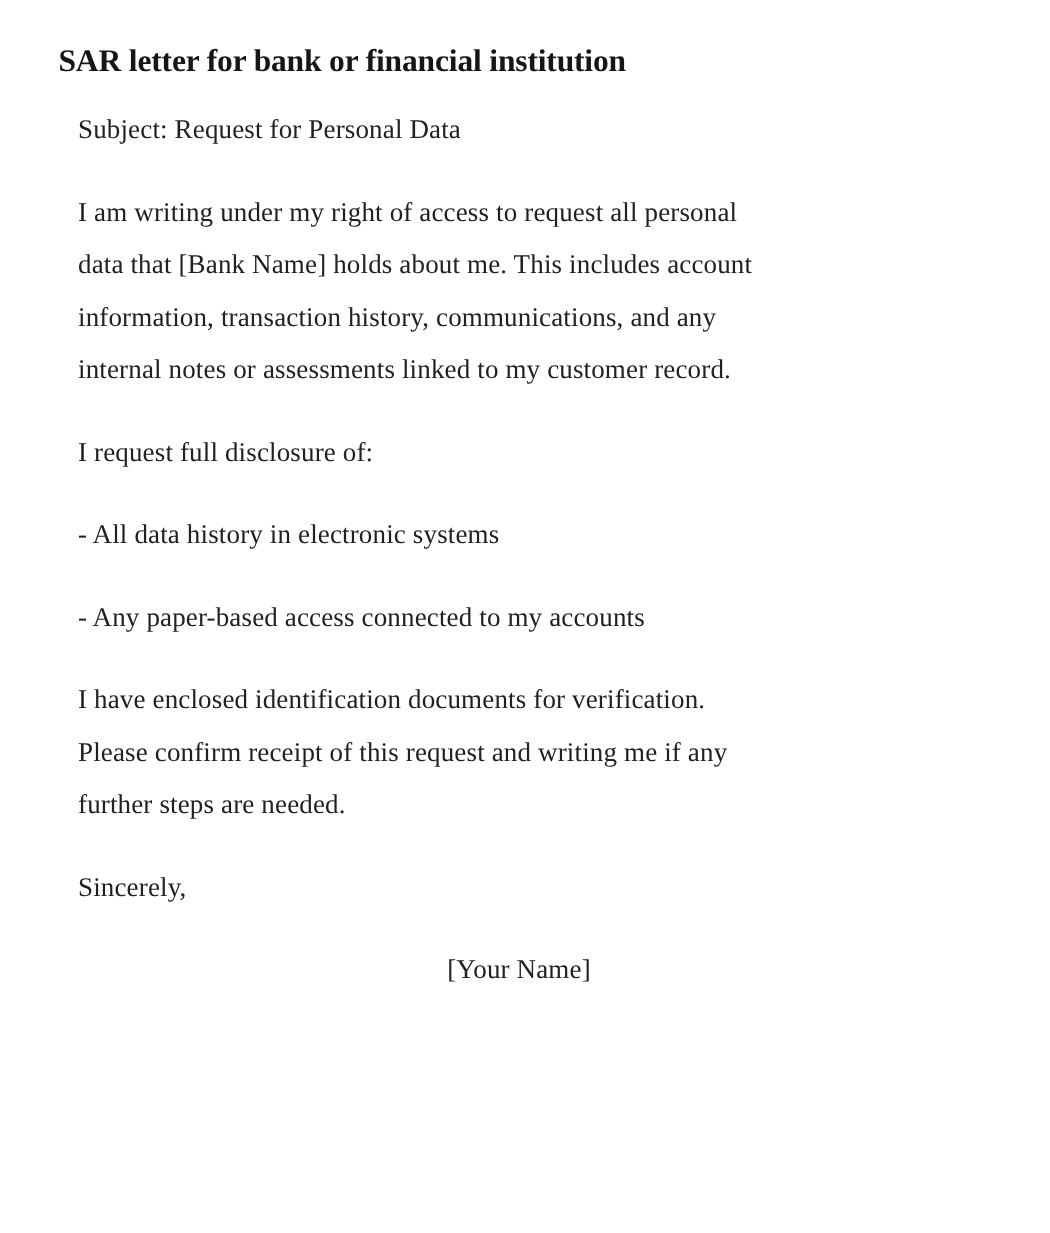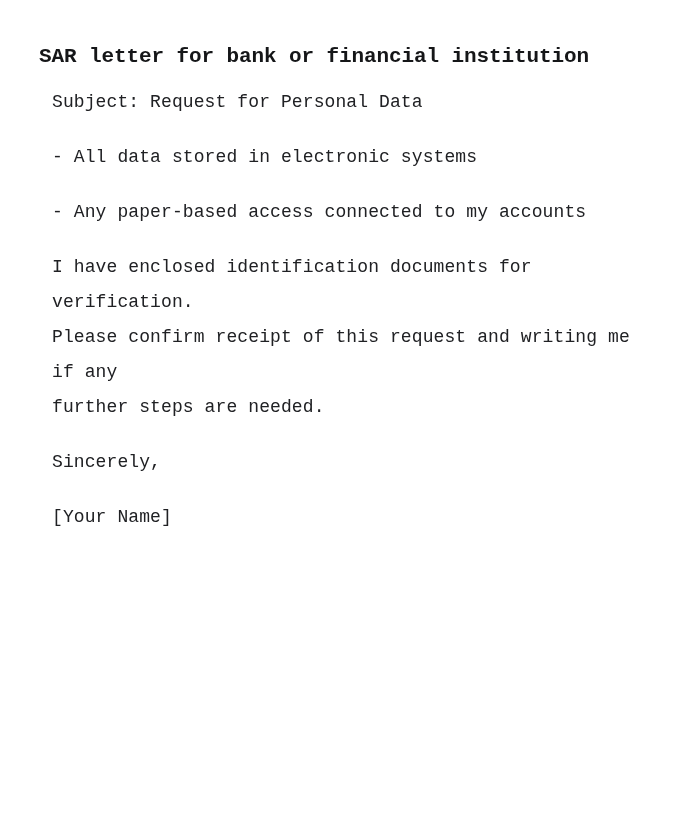--- a/index.html
+++ b/index.html
@@ -4,57 +4,63 @@
 <style>
   html, body {
     margin: 0;
     padding: 0;
     background: #ffffff;
   }
   .doc {
     width: 700px;
     min-height: 822px;
     box-sizing: border-box;
-    padding: 42px 60px 30px 39px;
+    padding: 26px 60px 30px 39px;
     background: #ffffff;
-    font-family: Liberation Mono, monospace;
+    font-family: Liberation Serif, serif;
     color: #202124;
   }
   .doc-title {
     margin: 0 0 14px 0;
     font-size: 21px;
     line-height: 29px;
     font-weight: 700;
     color: #151618;
     letter-spacing: -0.1px;
   }
   .doc-paragraph {
     margin: 0 0 20px 13px;
     font-size: 18px;
     line-height: 35px;
     font-weight: 400;
     letter-spacing: 0.1px;
     white-space: pre-line; 
   }
   .doc-paragraph:last-child {
     margin-bottom: 0;
+    text-align: center;
   }
 </style>
 </head>
 <body>
 
 <div class="doc">
   <h1 class="doc-title">SAR letter for bank or financial institution</h1>
 
   <p class="doc-paragraph">Subject: Request for Personal Data</p>
 
 
+  <p class="doc-paragraph">I am writing under my right of access to request all personal
+data that [Bank Name] holds about me. This includes account
+information, transaction history, communications, and any
+internal notes or assessments linked to my customer record.</p>
 
+  <p class="doc-paragraph">I request full disclosure of:</p>
 
-  <p class="doc-paragraph">- All data stored in electronic systems</p>
+  <p class="doc-paragraph">- All data history in electronic systems</p>
 
   <p class="doc-paragraph">- Any paper-based access connected to my accounts</p>
 
 
   <p class="doc-paragraph">I have enclosed identification documents for verification.
 Please confirm receipt of this request and writing me if any
 further steps are needed.</p>
 
   <p class="doc-paragraph">Sincerely,</p>
 

